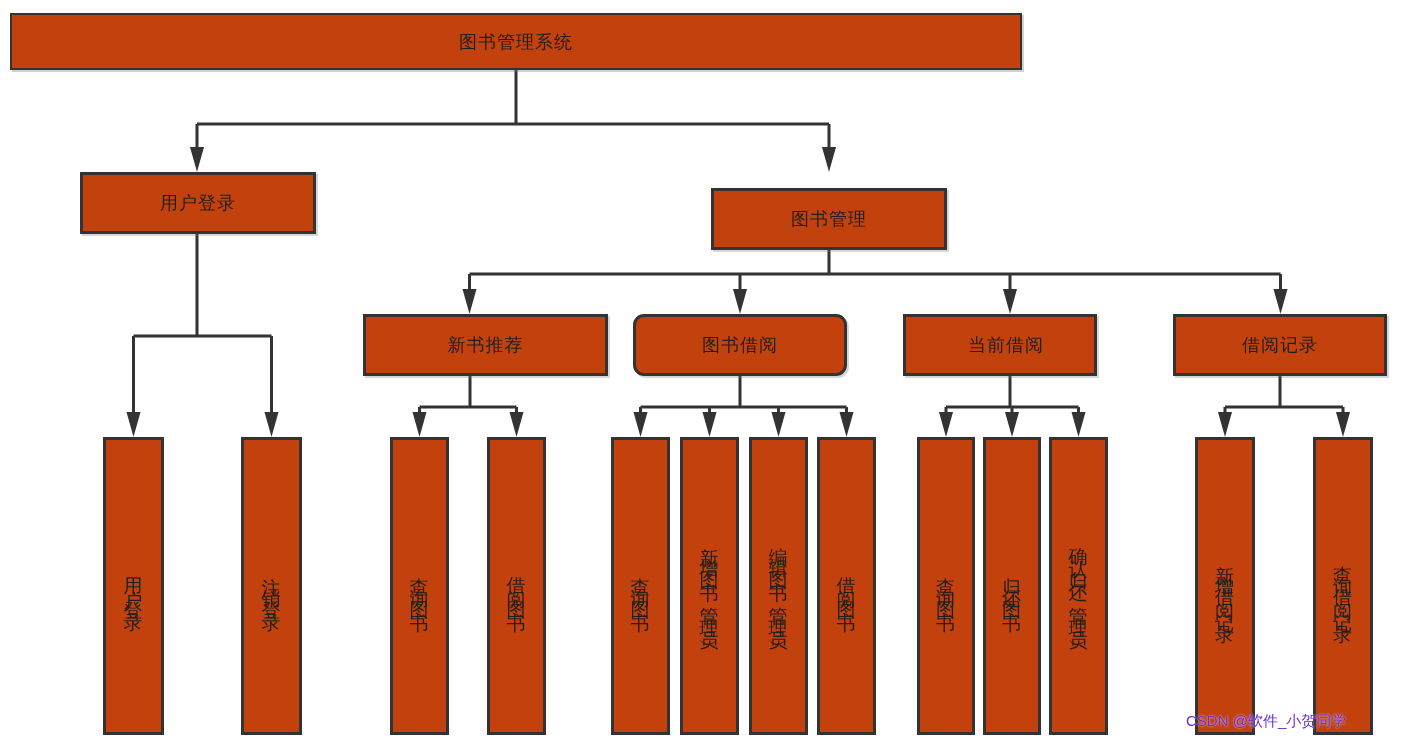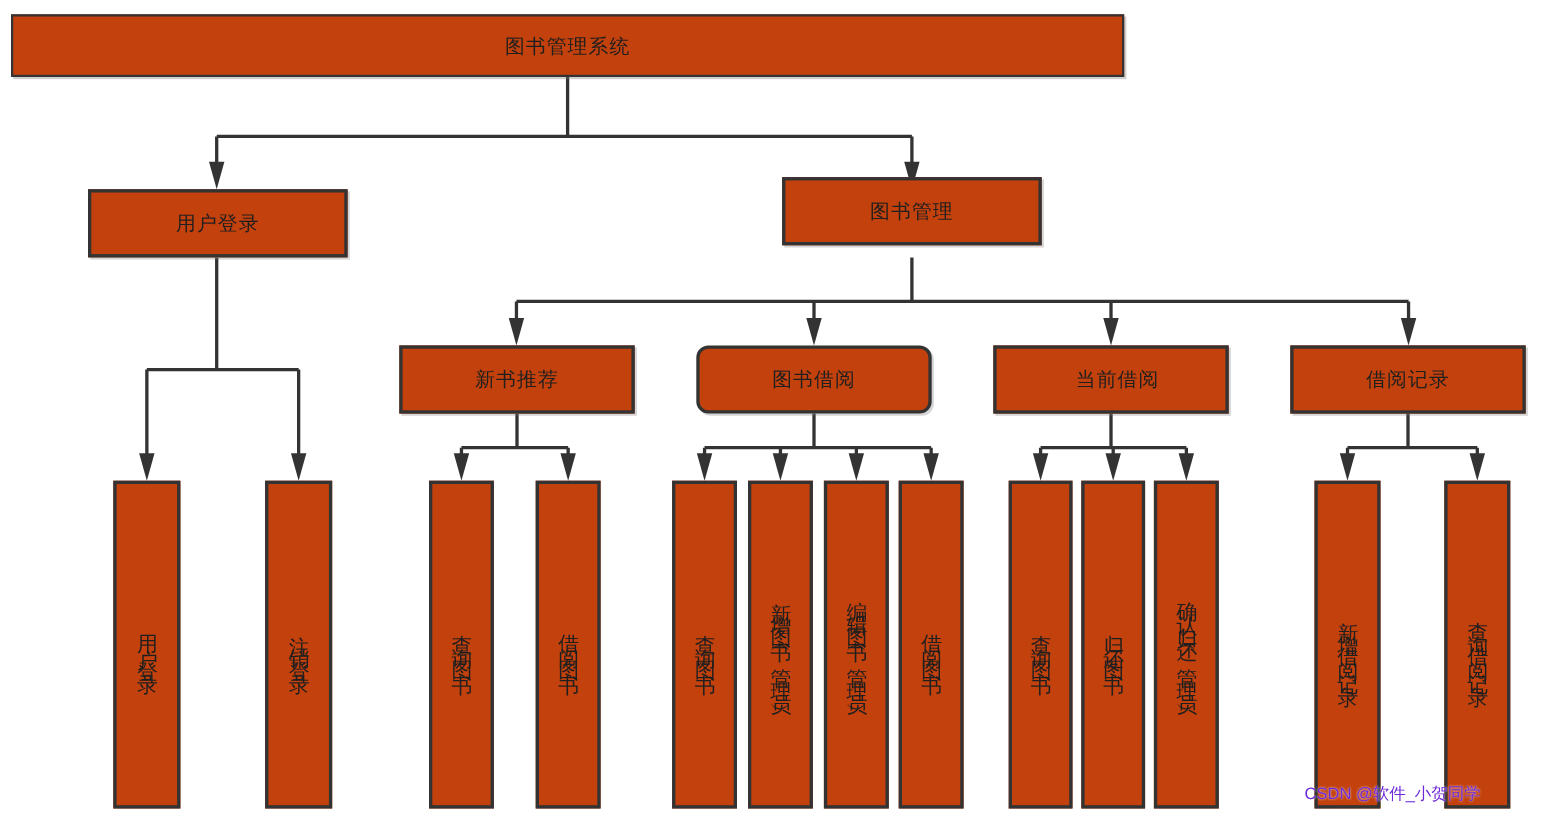--- a/index.html
+++ b/index.html
@@ -131,31 +131,31 @@
     </g>
   </svg>
 
   <div class="box root" style="left:10px; top:13px; width:1012px; height:57px;">
     <span class="hlabel">图书管理系统</span>
   </div>
 
   <div class="box l2" style="left:80px; top:172px; width:236px; height:62px;">
     <span class="hlabel">用户登录</span>
   </div>
-  <div class="box l2" style="left:711px; top:161px; width:236px; height:62px;">
+  <div class="box l2" style="left:711px; top:188px; width:236px; height:62px;">
     <span class="hlabel">图书管理</span>
   </div>
 
-  <div class="box l3" style="left:363px; top:314px; width:214px; height:62px;">
+  <div class="box l3" style="left:363px; top:314px; width:245px; height:62px;">
     <span class="hlabel">新书推荐</span>
   </div>
   <div class="box l3" style="left:633px; top:314px; width:214px; height:62px;border-radius:11px;">
     <span class="hlabel">图书借阅</span>
   </div>
-  <div class="box l3" style="left:903px; top:314px; width:214px; height:62px;padding-left:12px;">
+  <div class="box l3" style="left:903px; top:314px; width:194px; height:62px;padding-left:12px;">
     <span class="hlabel">当前借阅</span>
   </div>
   <div class="box l3" style="left:1173px; top:314px; width:214px; height:62px;">
     <span class="hlabel">借阅记录</span>
   </div>
 
   <div class="box leaf" style="left:103px; top:437px; width:61px; height:298px;">
     <span class="vlabel">用户登录</span>
   </div>
   <div class="box leaf" style="left:241px; top:437px; width:61px; height:298px;">

